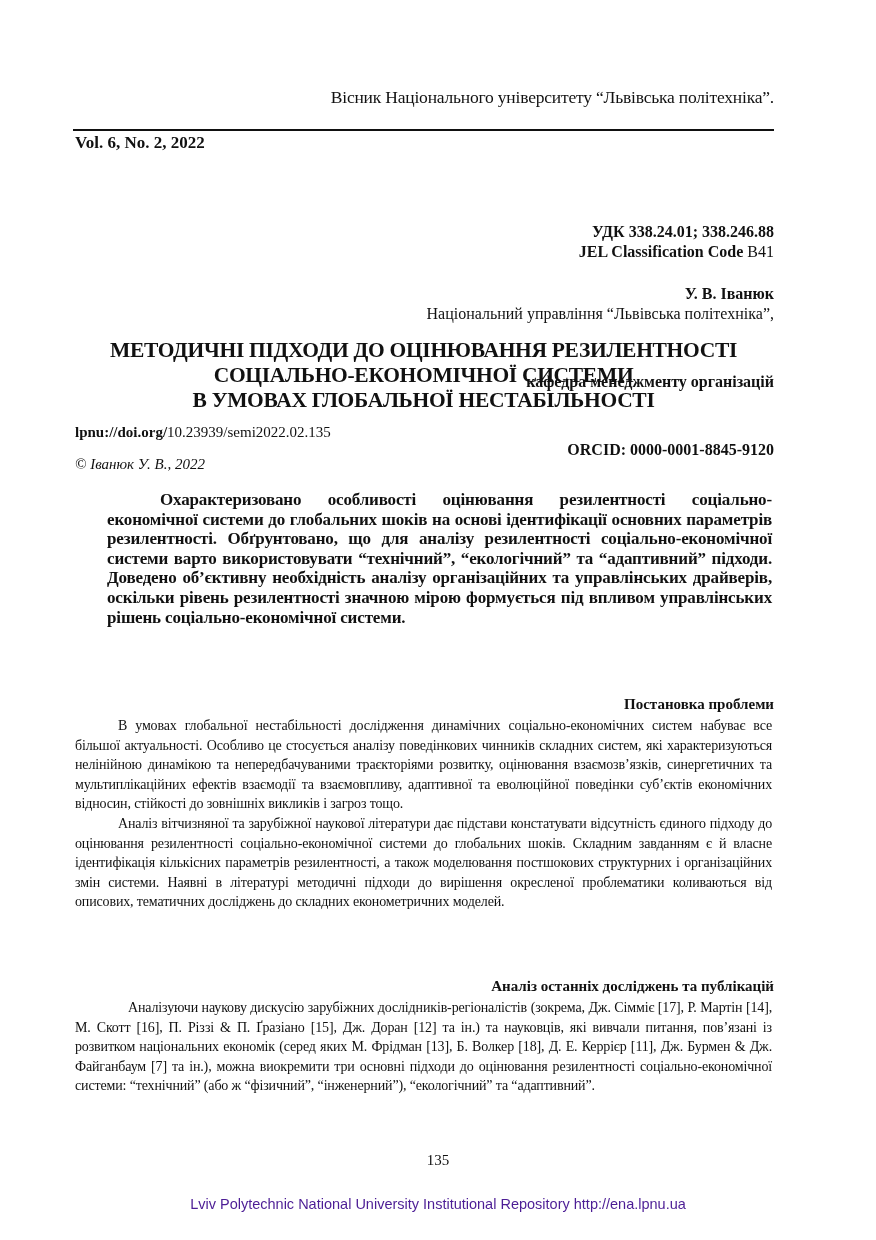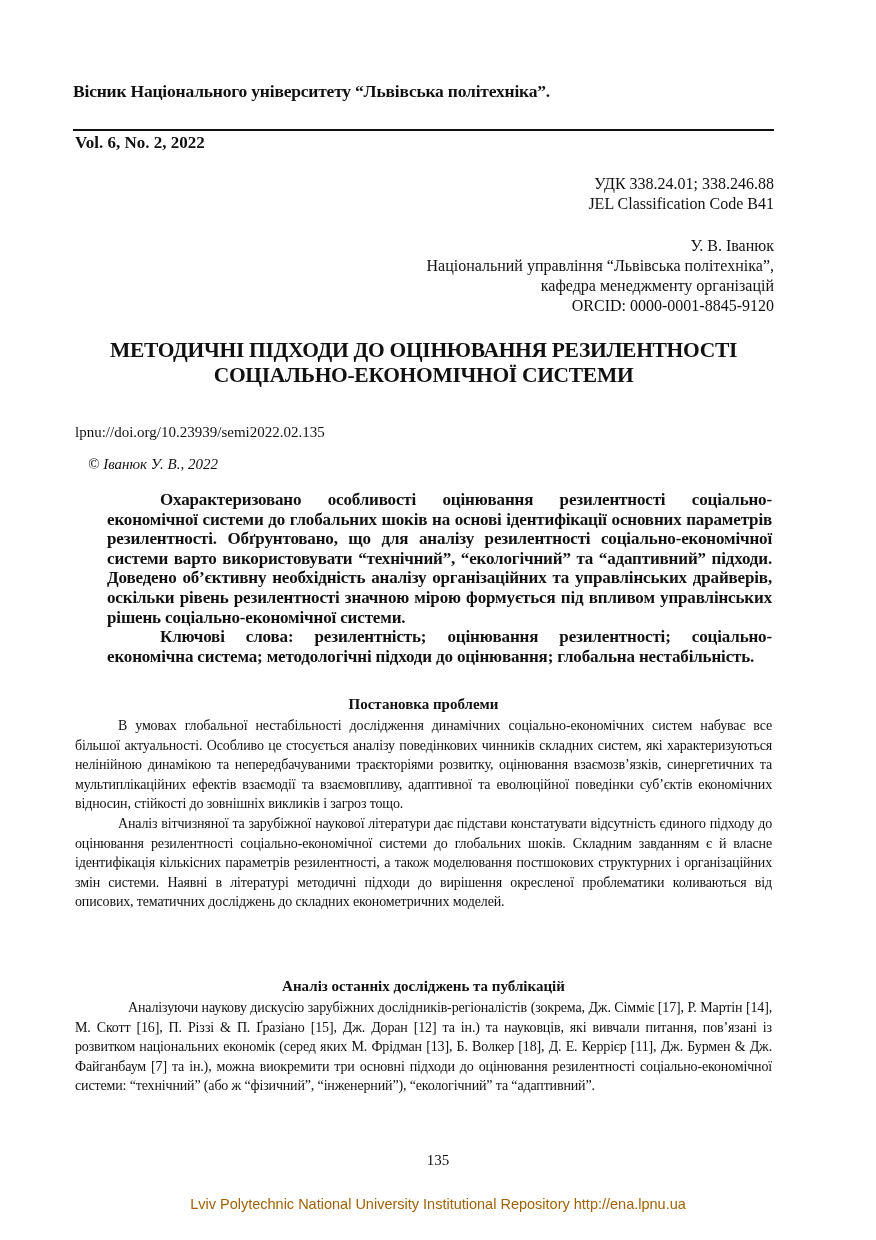--- a/index.html
+++ b/index.html
@@ -3,55 +3,55 @@
 <meta charset="utf-8">
 <style>
   html, body { margin: 0; padding: 0; background: #ffffff; }
   body {
     width: 876px; height: 1240px; position: relative; overflow: hidden;
     font-family: "Liberation Serif", "DejaVu Serif", serif;
     color: #111;
   }
   .abs { position: absolute; }
   .journal-header {
-    left: 73px; width: 701px; top: 80px;
-    text-align: left; font-weight: bold; font-size: 17.5px; line-height: 23px;
+    left: 73px; width: 701px; top: 86px;
+    text-align: right; font-weight: normal; font-size: 17.5px; line-height: 23px;
     letter-spacing: -0.2px;
   }
   .rule { left: 73px; width: 701px; top: 129px; height: 2px; background: #111; }
   .vol { left: 75px; top: 133px; font-weight: bold; font-size: 17px; text-align: right; }
   .meta-right { right: 102px; text-align: right; font-size: 16px; line-height: 20px; }
   .udk { top: 174px; }
   .author { top: 236px; }
-  .b { font-weight: normal; }
+  .b { font-weight: bold; margin-top: 48px; }
   .title {
     left: 73px; width: 701px; top: 338px; text-align: center;
     font-weight: bold; font-size: 21.5px; line-height: 25px; letter-spacing: -0.3px;
   }
   .doi { left: 75px; top: 424px; font-size: 15px; }
-  .copyright { left: 88px; top: 456px; font-size: 15px; font-style: italic; }
+  .copyright { left: 75px; top: 456px; font-size: 15px; font-style: italic; }
   .abstract {
     left: 107px; width: 665px; top: 490px;
     font-weight: bold; font-size: 17px; line-height: 19.6px; text-align: justify;
     letter-spacing: -0.15px;
   }
   .abstract p { margin: 0; text-indent: 53px; }
   .section-heading {
-    left: 73px; width: 701px; text-align: center; font-weight: bold; font-size: 15px;
+    left: 73px; width: 701px; text-align: right; font-weight: bold; font-size: 15px;
   }
   .body-text {
     left: 75px; width: 697px; font-size: 14px; line-height: 19.6px; text-align: justify;
     letter-spacing: -0.15px;
   }
   .body-text p { margin: 0; text-indent: 43px; }
   .body-bold-ish p { text-indent: 53px; }
   .page-num { left: 0; width: 876px; text-align: center; top: 1152px; font-size: 15px; }
   .repo {
     left: 0; width: 876px; text-align: center; top: 1196px;
-    font-family: "Liberation Sans", "DejaVu Sans", sans-serif; font-size: 14.5px; color: #a16207;
+    font-family: "Liberation Sans", "DejaVu Sans", sans-serif; font-size: 14.5px; color: #4c1d95;
   }
 </style>
 </head>
 <body>
 
 <div class="abs journal-header">
   <div>Вісник Національного університету “Львівська політехніка”.</div>
 </div>
 <div class="abs rule"></div>
 <div class="abs vol">Vol. 6, No. 2, 2022</div>
@@ -64,28 +64,28 @@
 <div class="abs meta-right author">
   <div class="b">У. В. Іванюк</div>
   <div>Національний управління “Львівська політехніка”,</div>
   <div class="b">кафедра менеджменту організацій</div>
   <div class="b">ORCID: 0000-0001-8845-9120</div>
 </div>
 
 <div class="abs title">
   <div>МЕТОДИЧНІ ПІДХОДИ ДО ОЦІНЮВАННЯ РЕЗИЛЕНТНОСТІ</div>
   <div>СОЦІАЛЬНО-ЕКОНОМІЧНОЇ СИСТЕМИ</div>
+  <div>В УМОВАХ ГЛОБАЛЬНОЇ НЕСТАБІЛЬНОСТІ</div>
 </div>
 
 <div class="abs doi"><span class="b">lpnu://doi.org/</span><span>10.23939/semi2022.02.135</span></div>
 <div class="abs copyright">© Іванюк У. В., 2022</div>
 
 <div class="abs abstract">
   <p><span>Охарактеризовано особливості оцінювання резилентності соціально-економічної системи до глобальних шоків на основі ідентифікації основних параметрів резилентності. Обґрунтовано, що для аналізу резилентності соціально-економічної системи варто використовувати </span><span style="font-weight:900">“технічний”, “екологічний” та “адаптивний”</span><span> підходи. Доведено об’єктивну необхідність аналізу організаційних та управлінських драйверів, оскільки рівень резилентності значною мірою формується під впливом управлінських рішень соціально-економічної системи.</span></p>
-  <p><span style="font-weight:900">Ключові слова:</span><span> резилентність; оцінювання резилентності; соціально-економічна система; методологічні підходи до оцінювання; глобальна нестабільність.</span></p>
 </div>
 
 <div class="abs section-heading" style="top:696px;">Постановка проблеми</div>
 <div class="abs body-text" style="top:716px;">
   <p>В умовах глобальної нестабільності дослідження динамічних соціально-економічних систем набуває все більшої актуальності. Особливо це стосується  аналізу поведінкових чинників складних систем, які характеризуються нелінійною динамікою та непередбачуваними траєкторіями розвитку, оцінювання взаємозв’язків, синергетичних та мультиплікаційних ефектів взаємодії та взаємовпливу, адаптивної та еволюційної поведінки суб’єктів економічних відносин, стійкості до зовнішніх викликів і загроз тощо.</p>
   <p>Аналіз вітчизняної та зарубіжної наукової літератури дає підстави констатувати відсутність єдиного підходу до оцінювання резилентності соціально-економічної системи до глобальних шоків. Складним завданням є й власне ідентифікація кількісних параметрів резилентності, а також моделювання постшокових структурних і організаційних змін системи. Наявні в літературі методичні підходи до вирішення окресленої проблематики коливаються від описових, тематичних досліджень до складних економетричних моделей.</p>
 </div>
 
 <div class="abs section-heading" style="top:978px;">Аналіз останніх досліджень та публікацій</div>
 <div class="abs body-text body-bold-ish" style="top:998px;">

